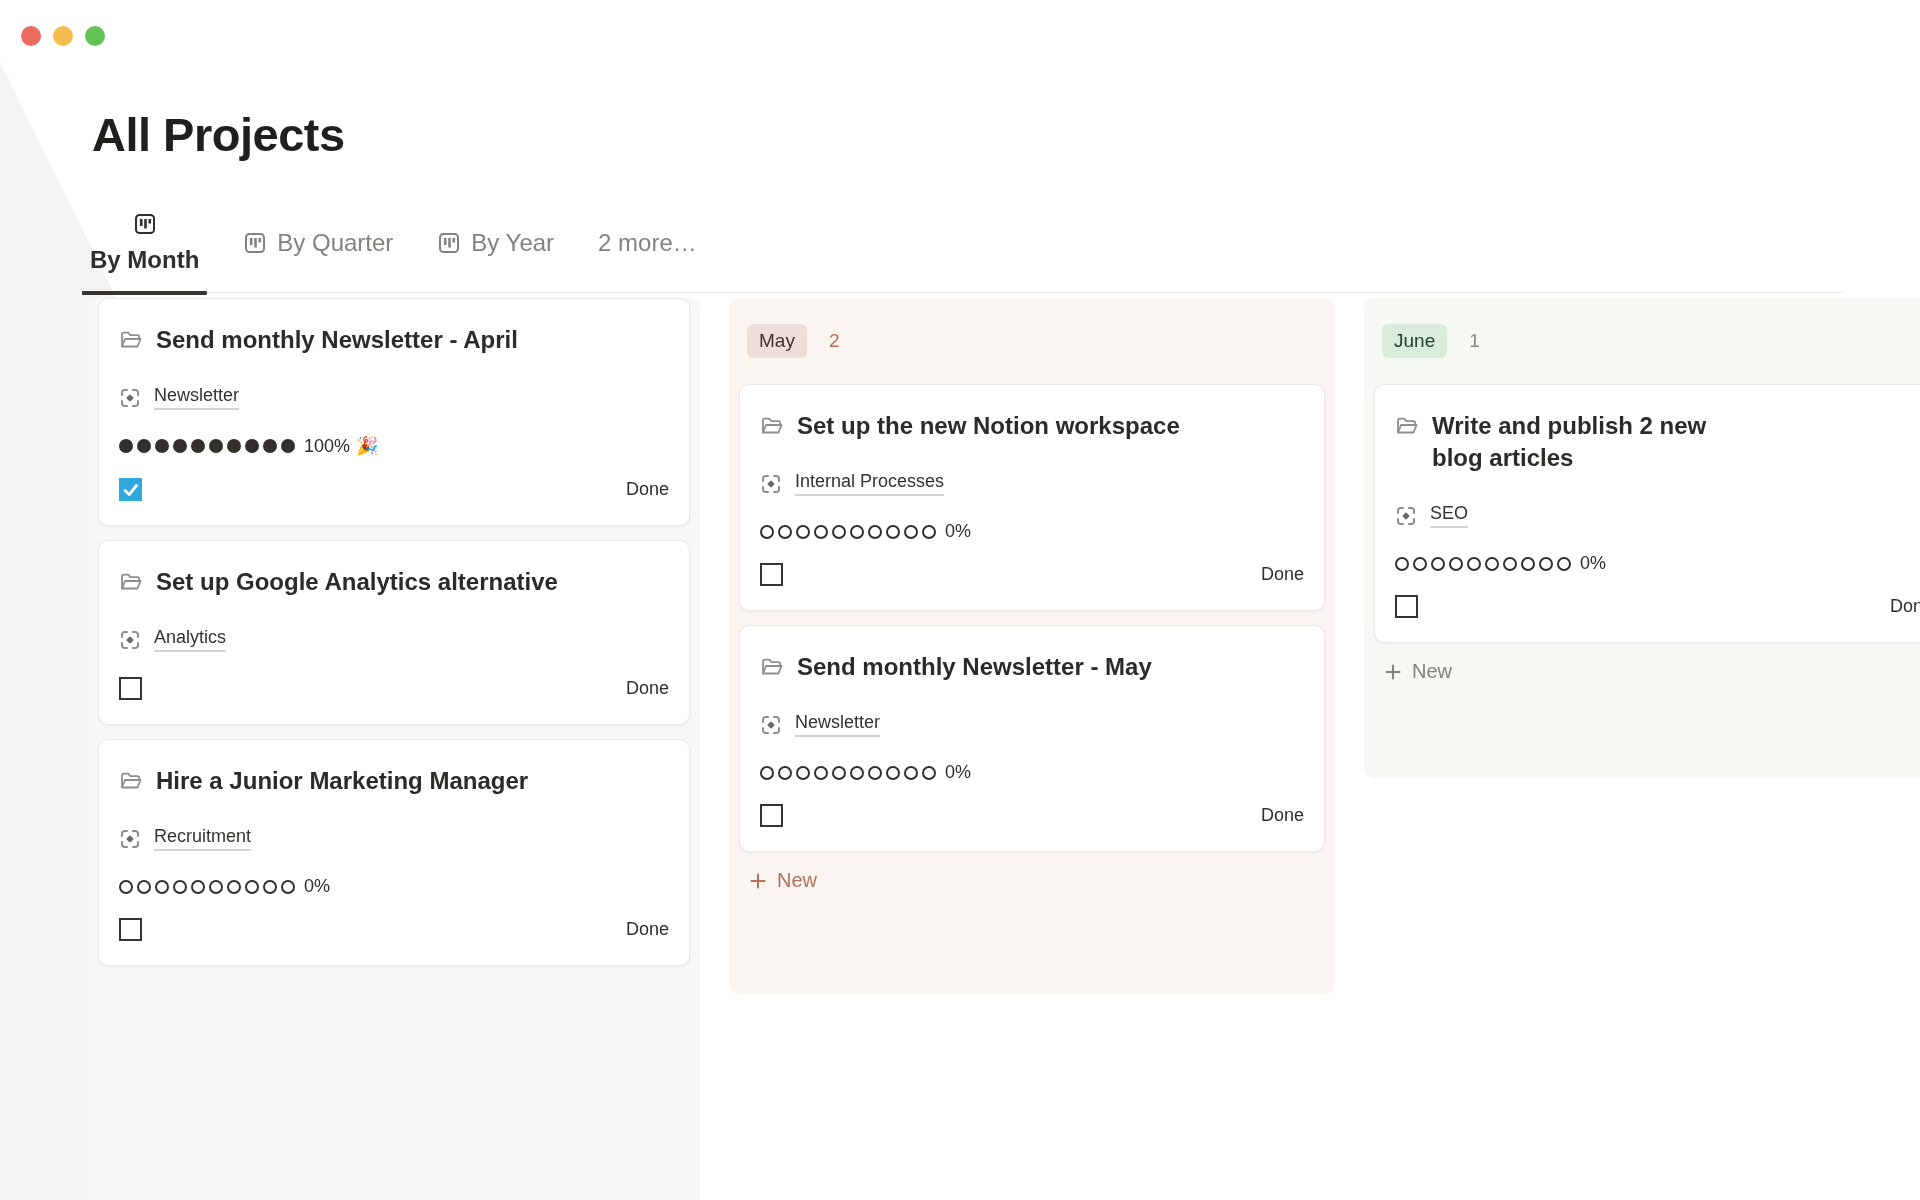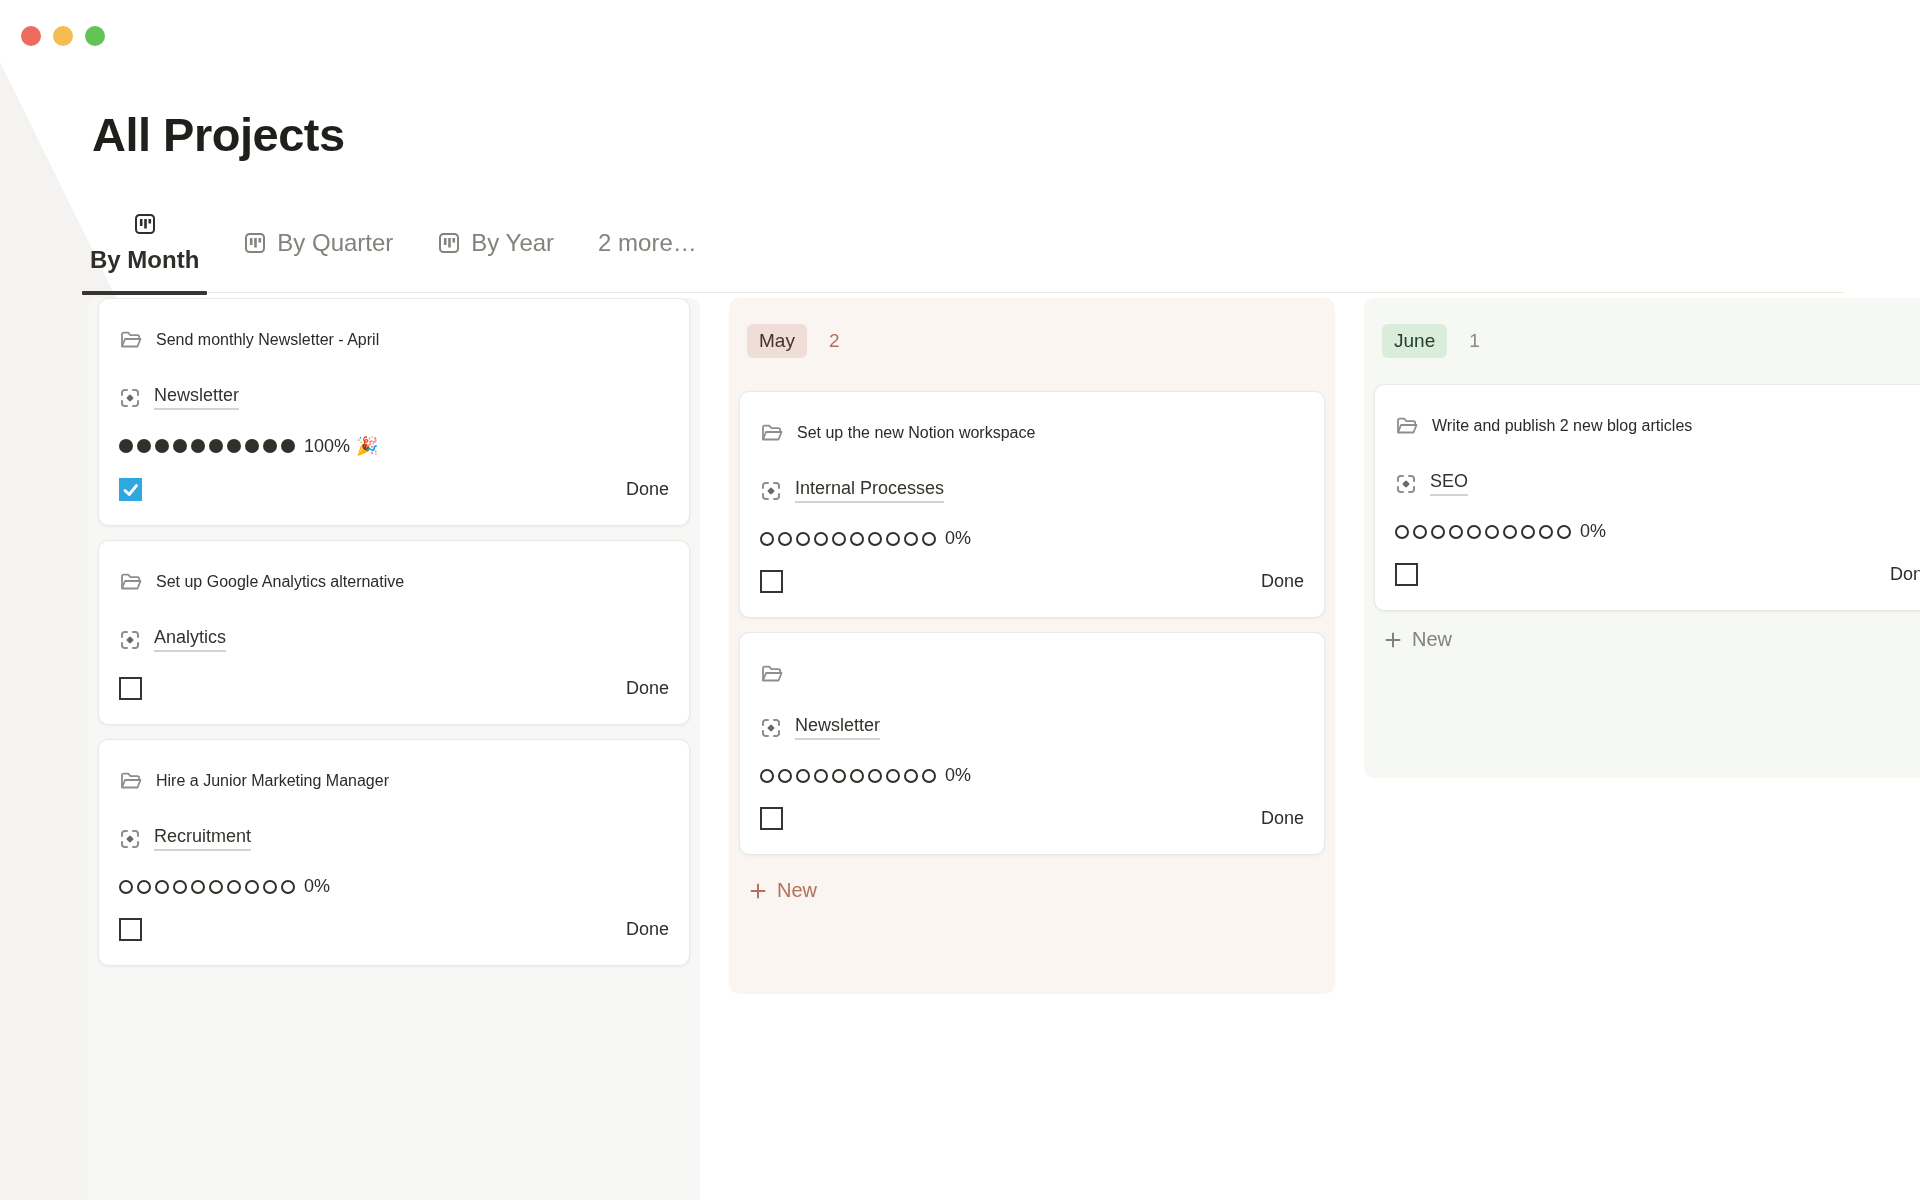--- a/index.html
+++ b/index.html
@@ -29,34 +29,34 @@
   .tab.active { color:#2F2E2A; font-weight:600;flex-direction:column; }
   .tab.active .ticon svg { stroke:#2F2E2A; }
   .tab.active::after { content:""; position:absolute; left:-8px; right:-8px; bottom:-21px;
     height:4px; background:#37352F; border-radius:1px; }
 
   
   .board { position:absolute; top:298px; left:88px; display:flex; gap:29px; align-items:flex-start; }
   .column { background:var(--col-bg,#F7F7F5); border-radius:10px; flex:none;
     display:flex; flex-direction:column; }
   .col-april { width:612px; height:932px; }
-  .col-may   { width:606px; height:696px;gap:7px; }
+  .col-may   { width:606px; height:696px; }
   .col-june  { width:600px; height:480px; }
   .col-header { display:flex; align-items:center; padding:26px 16px 0 18px; margin-bottom:26px; }
   .chip { background:var(--chip-bg,#E3E2E0); color:var(--chip-text,#33322E);
     font-size:19px; line-height:24px; padding:5px 12px; border-radius:6px; cursor:pointer; }
   .count { margin-left:22px; font-size:19px; font-weight:500; color:var(--count-color,#8F8E8B); }
 
   .cards { display:flex; flex-direction:column; gap:14px; padding:0 10px; }
   .card { background:#fff; border:1px solid rgba(15,15,15,0.09); border-radius:10px;
     box-shadow:0 1px 3px rgba(15,15,15,0.05); padding:25px 20px 24px 20px; cursor:pointer; }
 
   .title-row { display:flex; gap:13px; align-items:flex-start; margin-bottom:29px; }
   .folder { flex:none; width:24px; height:24px; margin-top:4px; }
-  .card-title { font-size:16px; line-height:32px; font-weight:400; color:#2C2B27; }
+  .card-title { font-size:24px; line-height:32px; font-weight:700; color:#2C2B27; }
   .col-june .card-title { max-width:300px; }
 
   .relation-row { display:flex; gap:13px; align-items:center; margin-bottom:25px; width:max-content; cursor:pointer; }
   .relicon { flex:none; width:22px; height:22px; }
   .relation-label { font-size:18px; font-weight:500; color:#34332D;
     border-bottom:2px solid rgba(55,54,47,0.22); padding-bottom:2px; }
 
   .progress-row { display:flex; align-items:center; margin-bottom:21px; }
   .dots { display:flex; gap:4px; align-items:center; }
   .dot { width:14px; height:14px; border-radius:50%; border:2px solid #31302B; background:#fff; }
@@ -295,20 +295,21 @@
             </span>
             <span class="done-label">Done</span>
           </div>
         </div>
 
         <div class="card">
           <div class="title-row">
             <svg class="folder" viewBox="0 0 24 24" stroke="#8F8E8A">
                 <use href="#i-folder"></use>
               </svg>
+            <span class="card-title">Send monthly Newsletter - May</span>
           </div>
           <div class="relation-row">
             <svg class="relicon" viewBox="0 0 22 22" stroke="#8F8E8A" fill="#6B6A64">
                 <use href="#i-relation"></use>
               </svg>
             <span class="relation-label">Newsletter</span>
           </div>
           <div class="progress-row">
             <span class="dots">
                 <span class="dot"></span>

